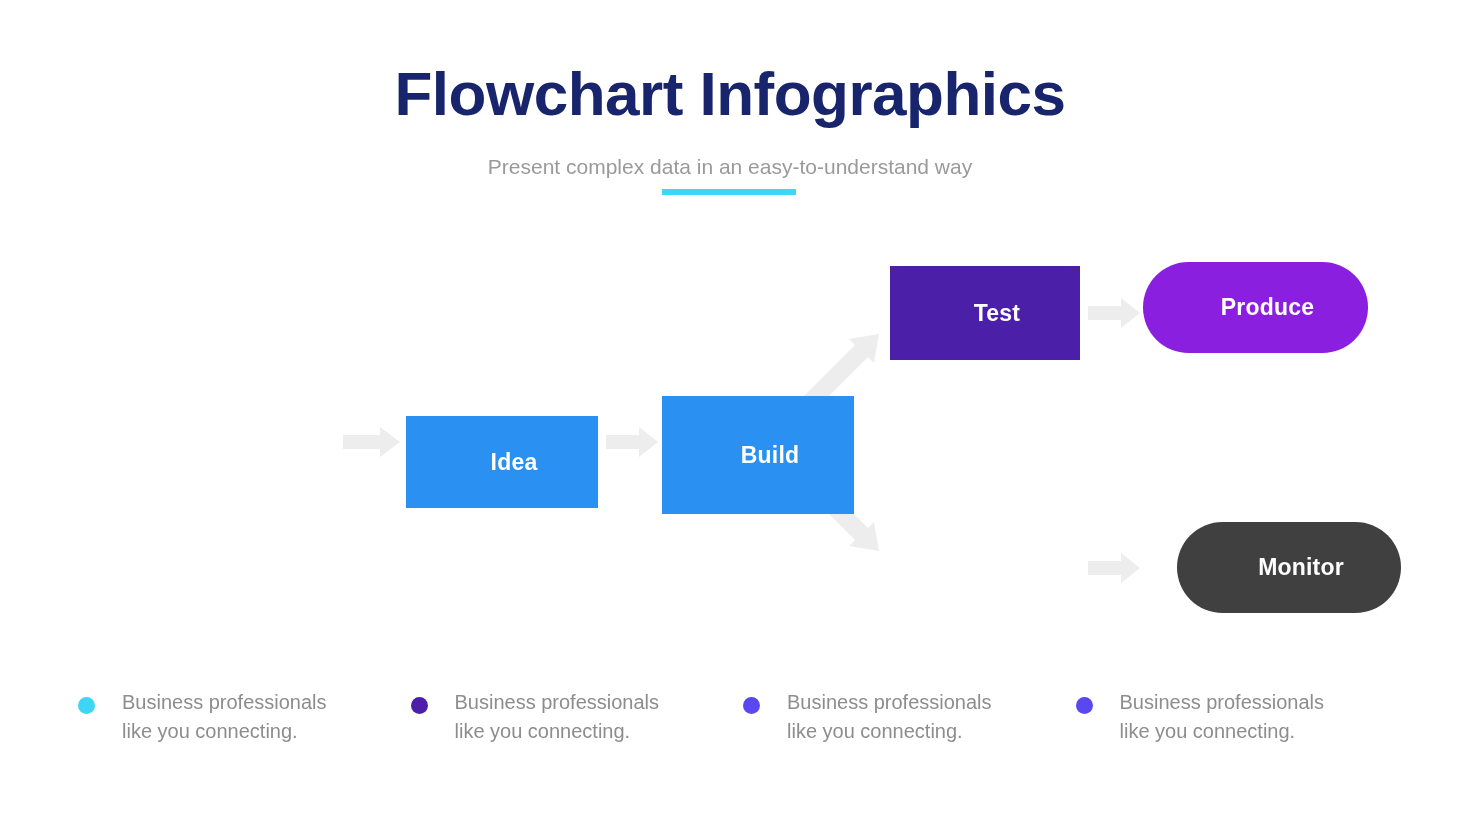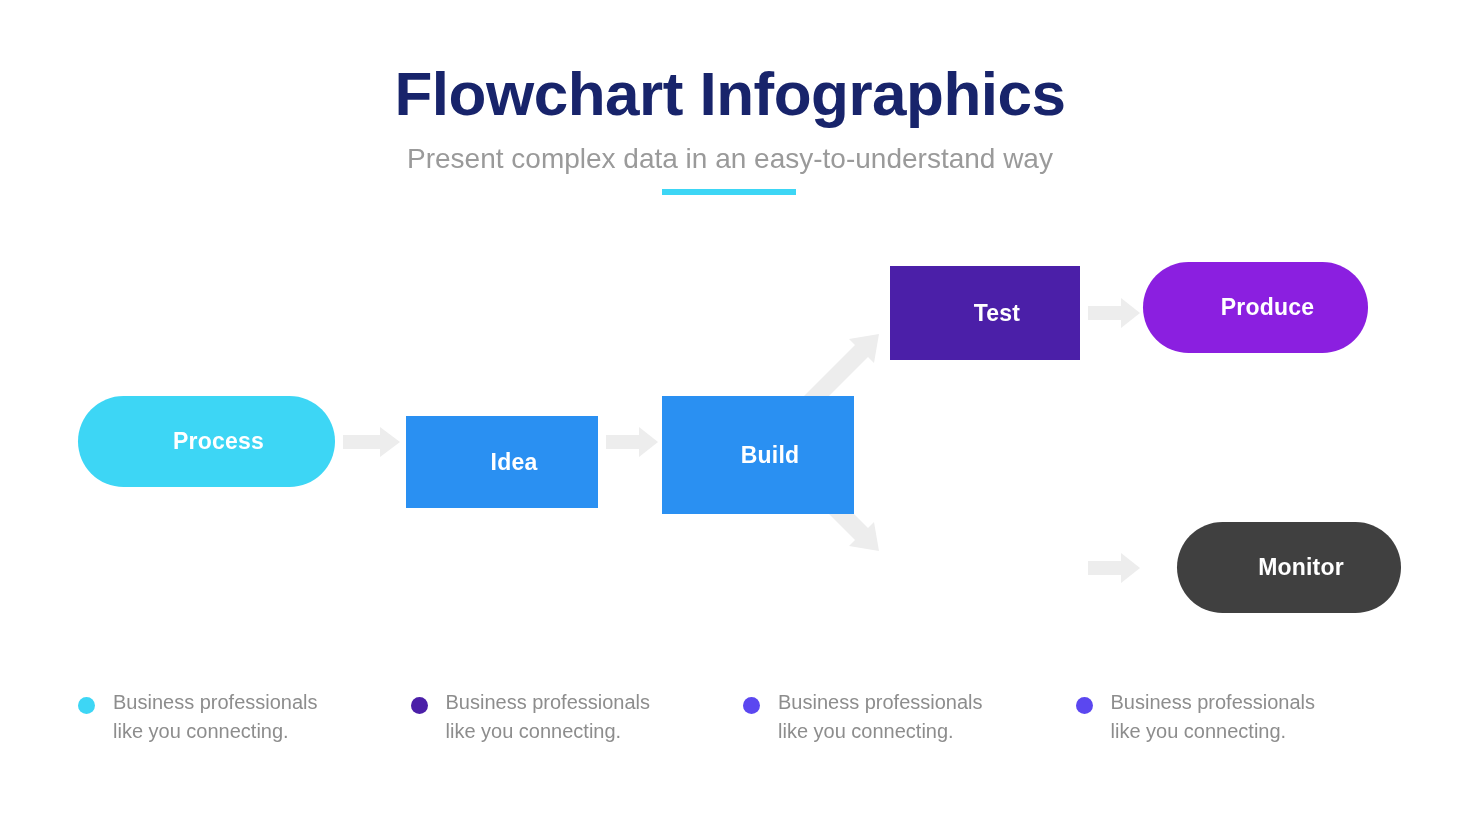--- a/index.html
+++ b/index.html
@@ -28,23 +28,23 @@
     margin: 0;
     padding-top: 58px;
     font-size: 62px;
     line-height: 72px;
     font-weight: 700;
     letter-spacing: -0.5px;
     color: #18246B;
     font-family: "Liberation Sans", sans-serif;
   }
   #page-subtitle {
-    margin: 0;
+    margin: 8px;
     padding-top: 16px;
-    font-size: 28px;
+    font-size: 21px;
     line-height: 26px;
     font-weight: 400;
     color: #9a9a9a;
     font-family: "Liberation Sans", sans-serif;
   }
   #title-divider {
     position: absolute;
     left: 662px;
     top: 189px;
     width: 134px;
@@ -113,21 +113,21 @@
   }
   .legend-dot {
     width: 17px;
     height: 17px;
     border-radius: 50%;
     margin-top: 9px;
     margin-left: 8px;
     flex: 0 0 auto;
   }
   .legend-text {
-    margin-left: 18px;
+    margin-left: 27px;
     font-size: 20px;
     line-height: 29px;
     color: #8d8d8d;
     font-family: "Liberation Sans", sans-serif;
     max-width: 240px;
   }
 </style>
 </head>
 <body>
 
@@ -159,23 +159,20 @@
 
     <g>
       <path d="M813,473 L868,528 L874,522 L879,551 L849,546 L855,540 L800,485 Z" fill="#EDEDED"></path>
     </g>
 
     <g>
       <path d="M1088,561 L1121,561 L1121,553 L1140,568 L1121,583 L1121,575 L1088,575 Z" fill="#EDEDED"></path>
     </g>
   </svg>
 
-  <div class="node pill" id="node-process">
-    <span>Process</span>
-  </div>
   <div class="node rect" id="node-idea">
     <span>Idea</span>
   </div>
   <div class="node rect" id="node-build">
     <span>Build</span>
   </div>
   <div class="node rect" id="node-test">
     <span>Test</span>
   </div>
   <div class="node pill" id="node-produce">

